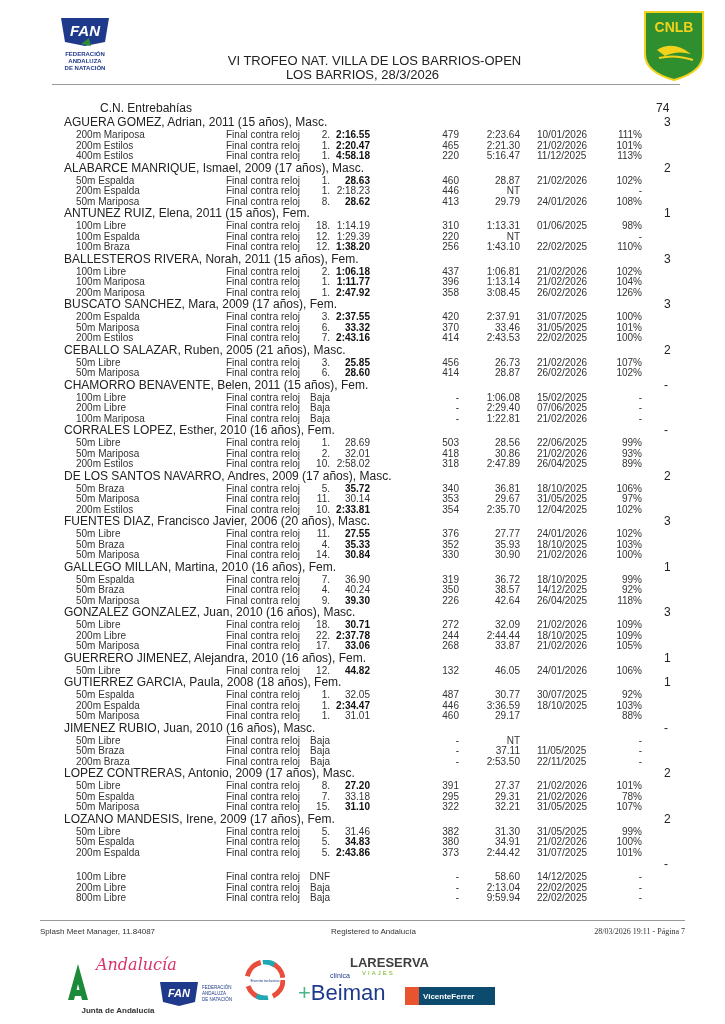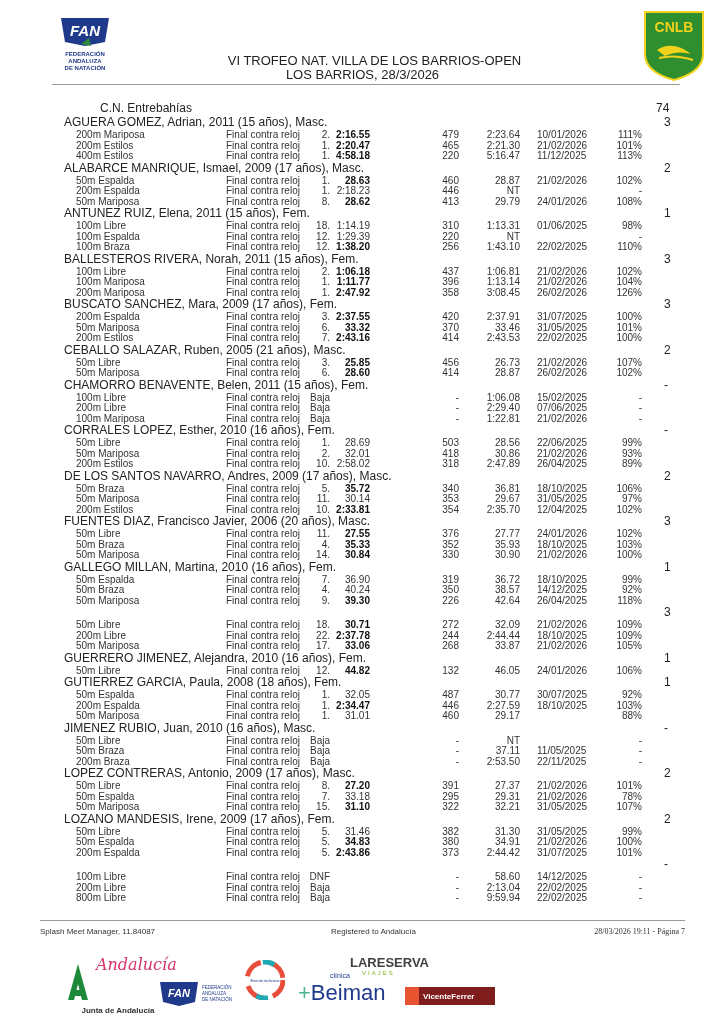--- a/index.html
+++ b/index.html
@@ -40,21 +40,21 @@
 
   .sponsor { position: absolute; }
   .junta { left: 38px; top: 960px; width: 80px; height: 55px; }
   .junta-text { position: absolute; left: 0; bottom: 0; width: 100%; text-align: center; font-size: 8px; font-weight: bold; color: #333; margin-left: 40px; }
   .andalucia { left: 96px; top: 955px; font-size: 16px; font-family: "DejaVu Serif", serif; font-style: italic; }
   .fan2 { left: 158px; top: 980px; width: 80px; height: 30px; }
   .eventos { left: 245px; top: 960px; width: 40px; height: 40px; }
   .beiman { left: 298px; top: 980px; font-size: 22px; color: #1e3a8a; }
   .lareserva { left: 350px; top: 955px; font-size: 13px; font-weight: bold; color: #404040; }
   .lareserva-sub { left: 362px; top: 970px; font-size: 6px; letter-spacing: 2px; color: #7ab317; }
-  .vicente { left: 405px; top: 987px; width: 90px; height: 18px; background: #7f1d1d; color: #fff; font-size: 8px; font-weight: bold; }
+  .vicente { left: 405px; top: 987px; width: 90px; height: 18px; background: #0c4a6e; color: #fff; font-size: 8px; font-weight: bold; }
 </style>
 </head>
 <body>
 
 <div class="header">
   <div class="fan-logo">
     <svg width="60" height="58" viewBox="0 0 60 58">
       <path d="M6 2 L54 2 L50 26 L30 30 L10 26 Z" fill="#1f3a8a"></path>
       <text x="30" y="20" font-size="15" font-weight="bold" font-style="italic" fill="#fff" text-anchor="middle" font-family="Liberation Sans, sans-serif">FAN</text>
       <path d="M26 28 L34 22 L36 30 Z" fill="#2e8b3a"></path>
@@ -440,20 +440,21 @@
         <span class="c-event">50m Mariposa</span>
         <span class="c-round">Final contra reloj</span>
         <span class="c-place">9.</span>
         <span class="c-time b">39.30</span>
         <span class="c-pts">226</span>
         <span class="c-best">42.64</span>
         <span class="c-date">26/04/2025</span>
         <span class="c-pct">118%</span>
       </div>
       <div class="swimmer">
+        <span class="sname">GONZALEZ GONZALEZ, Juan,  2010 (16 años),  Masc.</span>
         <span class="scount">3</span>
       </div>
       <div class="row">
         <span class="c-event">50m Libre</span>
         <span class="c-round">Final contra reloj</span>
         <span class="c-place">18.</span>
         <span class="c-time b">30.71</span>
         <span class="c-pts">272</span>
         <span class="c-best">32.09</span>
         <span class="c-date">21/02/2026</span>
@@ -506,21 +507,21 @@
         <span class="c-best">30.77</span>
         <span class="c-date">30/07/2025</span>
         <span class="c-pct">92%</span>
       </div>
       <div class="row">
         <span class="c-event">200m Espalda</span>
         <span class="c-round">Final contra reloj</span>
         <span class="c-place">1.</span>
         <span class="c-time b">2:34.47</span>
         <span class="c-pts">446</span>
-        <span class="c-best">2:27.59</span>
+        <span class="c-best">3:36.59</span>
         <span class="c-date">18/10/2025</span>
         <span class="c-pct">103%</span>
       </div>
       <div class="row">
         <span class="c-event">50m Mariposa</span>
         <span class="c-round">Final contra reloj</span>
         <span class="c-place">1.</span>
         <span class="c-time">31.01</span>
         <span class="c-pts">460</span>
         <span class="c-best">29.17</span>

